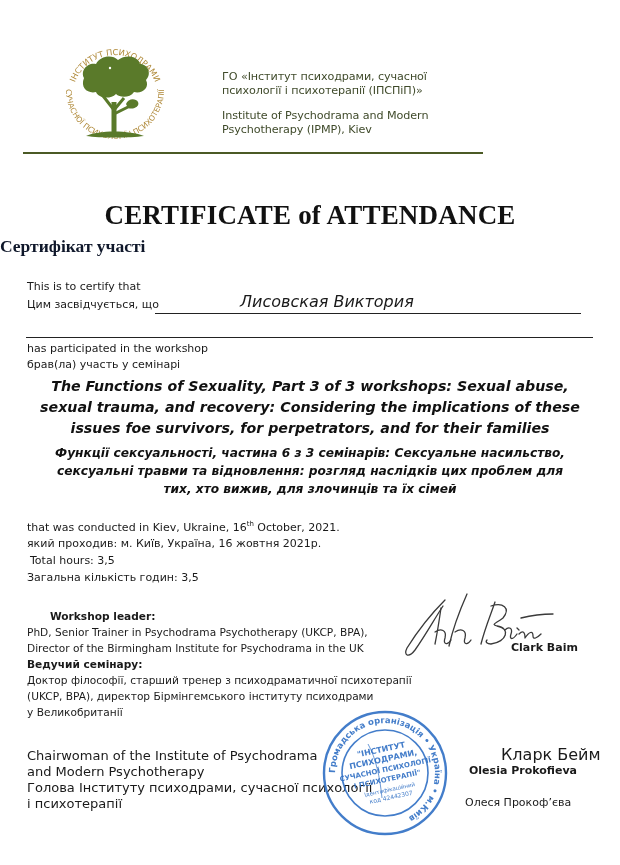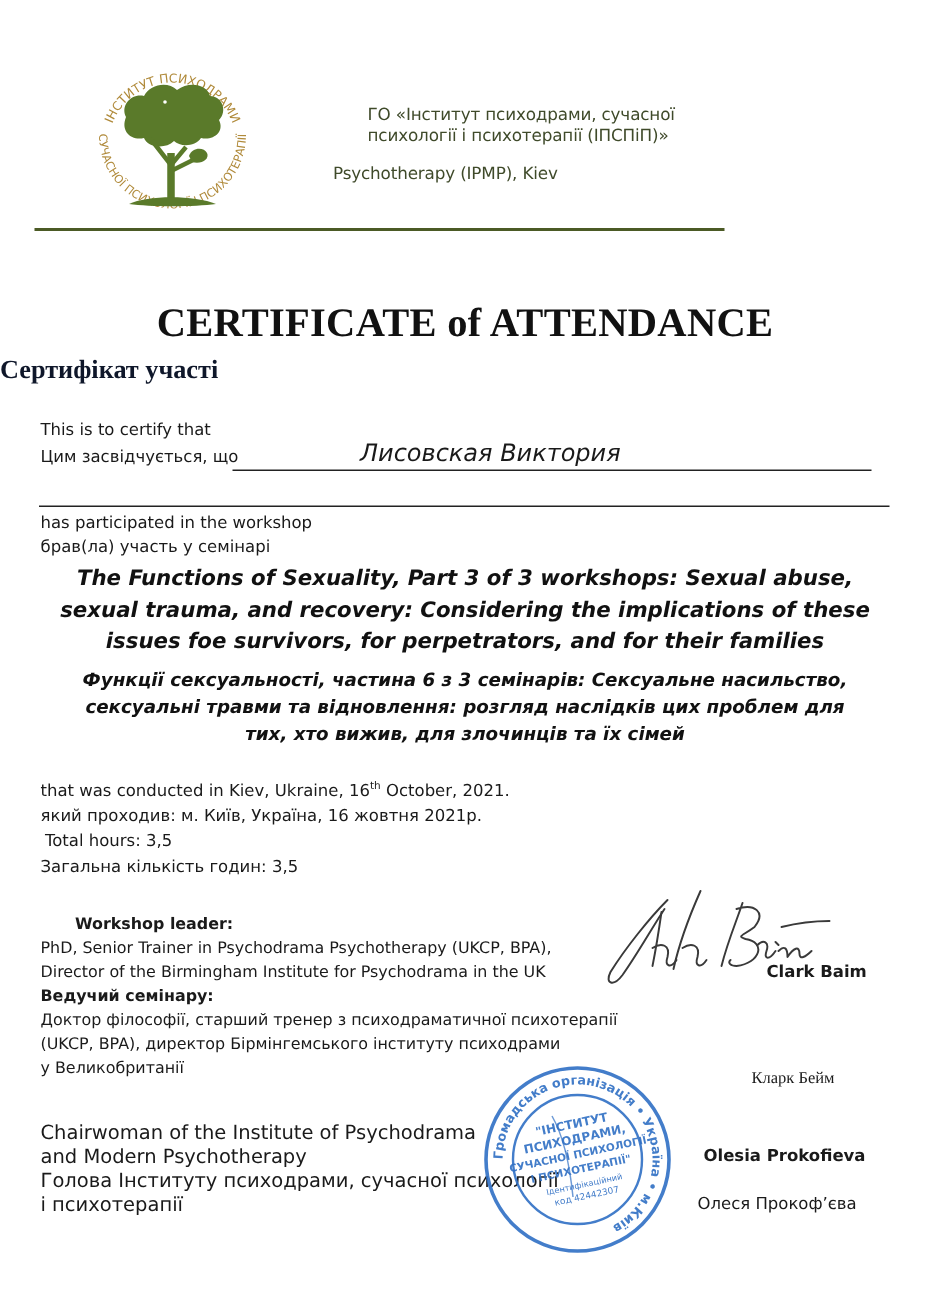--- a/index.html
+++ b/index.html
@@ -6,21 +6,21 @@
     body {
       width: 620px; height: 865px; position: relative; overflow: hidden;
       font-family: "DejaVu Sans", sans-serif; color: #1a1a1a;
     }
     .abs { position: absolute; }
     .serif { font-family: "Liberation Serif", "DejaVu Serif", serif; }
 
     
     #logo { left: 52px; top: 32px; width: 126px; height: 126px; }
     .hdr-text { left: 222px; font-size: 11.2px; line-height: 14px; color: #3f4a2a; letter-spacing: -0.1px; }
-    #hdr-ua { top: 70px; margin-left: 23px; }
+    #hdr-ua { top: 70px; }
     #hdr-en { top: 109px; }
     #hdr-line { left: 23px; top: 152px; width: 460px; height: 2px; background: #4b5a25; }
 
     
     #title-en { left: 0; width: 620px; top: 200px; text-align: center; font-weight: bold; font-size: 27px; letter-spacing: 0.2px; color: #111; }
     #title-ua { left: 0; width: 620px; top: 236px; text-align: left; font-weight: bold; font-size: 17.5px; color: #0f172a; }
 
     .body-text { font-size: 11px; line-height: 17px; color: #1a1a1a; }
     #certify-en { left: 27px; top: 278px; }
     #certify-ua { left: 27px; top: 296px; }
@@ -43,21 +43,21 @@
     #leader-label-en { top: 608px; font-weight: bold; margin-left: 23px; }
     #leader-desc-en-1 { top: 624px; }
     #leader-desc-en-2 { top: 640px; }
     #leader-label-ua { top: 656px; font-weight: bold; }
     #leader-desc-ua-1 { top: 672px; }
     #leader-desc-ua-2 { top: 688px; }
     #leader-desc-ua-3 { top: 704px; }
 
     #sig { left: 395px; top: 588px; width: 170px; height: 75px; }
     #leader-name-en { left: 511px; top: 641px; font-weight: bold; font-size: 11px; }
-    #leader-name-ua { left: 501px; top: 713px; font-size: 11px; font-family: Liberation Serif, serif; }
+    #leader-name-ua { left: 501px; top: 745px; font-size: 16px; }
 
     .chair { left: 27px; font-size: 13px; line-height: 16px; }
     #chair-en-1 { top: 748px; }
     #chair-en-2 { top: 764px; }
     #chair-ua-1 { top: 780px; }
     #chair-ua-2 { top: 796px; }
 
     #stamp { left: 320px; top: 708px; width: 130px; height: 130px; }
     #chair-name-en { left: 469px; top: 764px; font-weight: bold; font-size: 11px; }
     #chair-name-ua { left: 465px; top: 796px; font-size: 11px; }
@@ -87,20 +87,21 @@
 
     <path d="M 34 104 C 46 98 78 98 92 104 C 78 106 48 106 34 104 Z" fill="#5a7a2a"></path>
   </svg>
 </div>
 
 <div id="hdr-ua" class="abs hdr-text">
   <div>ГО «Інститут психодрами, сучасної</div>
   <div>психології і психотерапії (ІПСПіП)»</div>
 </div>
 <div id="hdr-en" class="abs hdr-text">
+  <div>Institute of Psychodrama and Modern</div>
   <div>Psychotherapy (IPMP), Kiev</div>
 </div>
 <div id="hdr-line" class="abs"></div>
 
 <div id="title-en" class="abs serif">CERTIFICATE of ATTENDANCE</div>
 <div id="title-ua" class="abs serif">Сертифікат участі</div>
 
 <div id="certify-en" class="abs body-text">This is to certify that</div>
 <div id="certify-ua" class="abs body-text">Цим засвідчується, що</div>
 <div id="name" class="abs">Лисовская Виктория</div>

